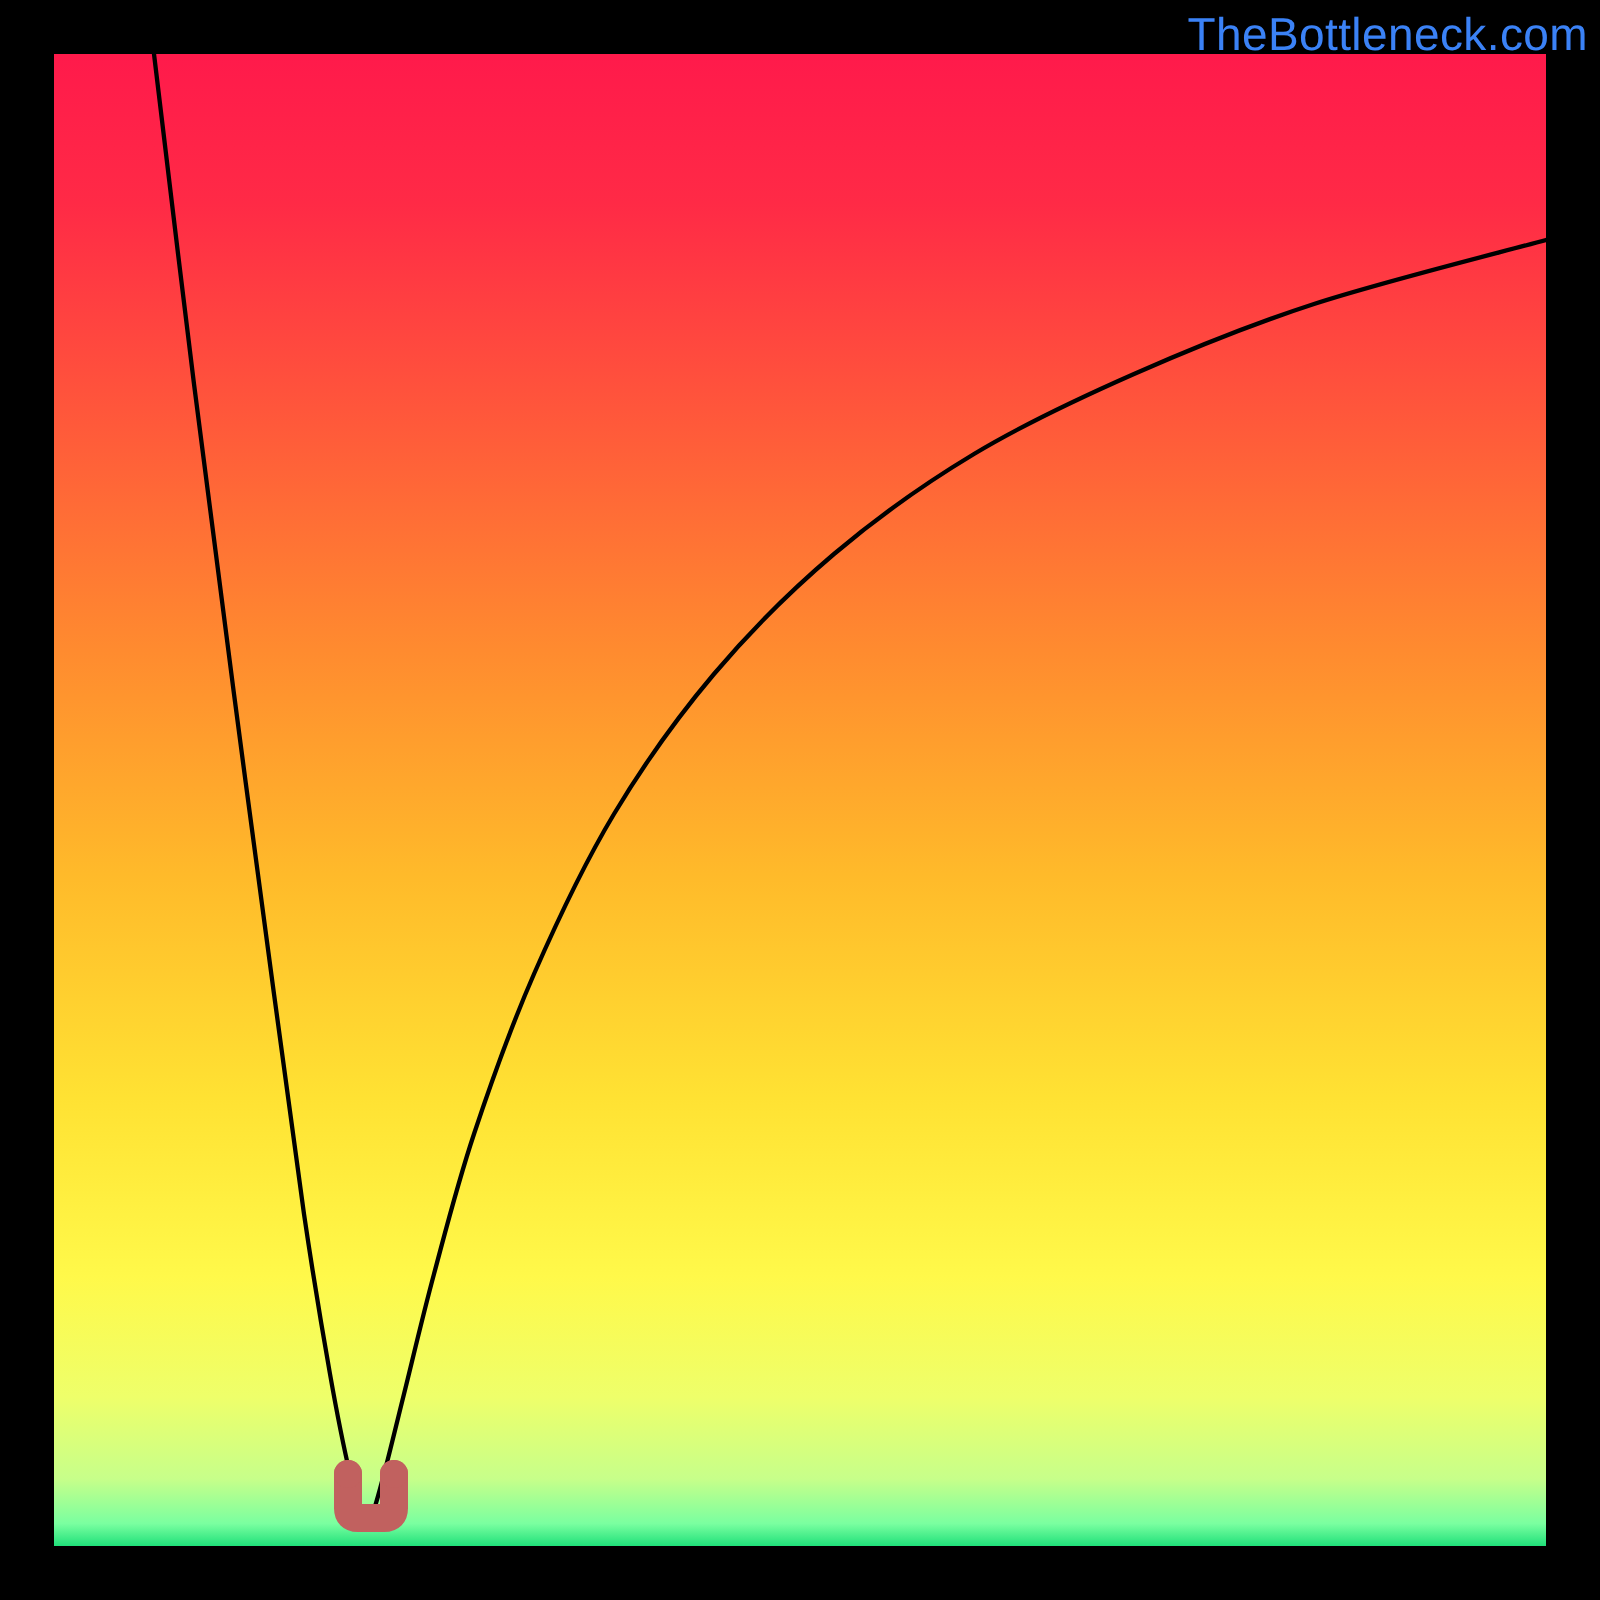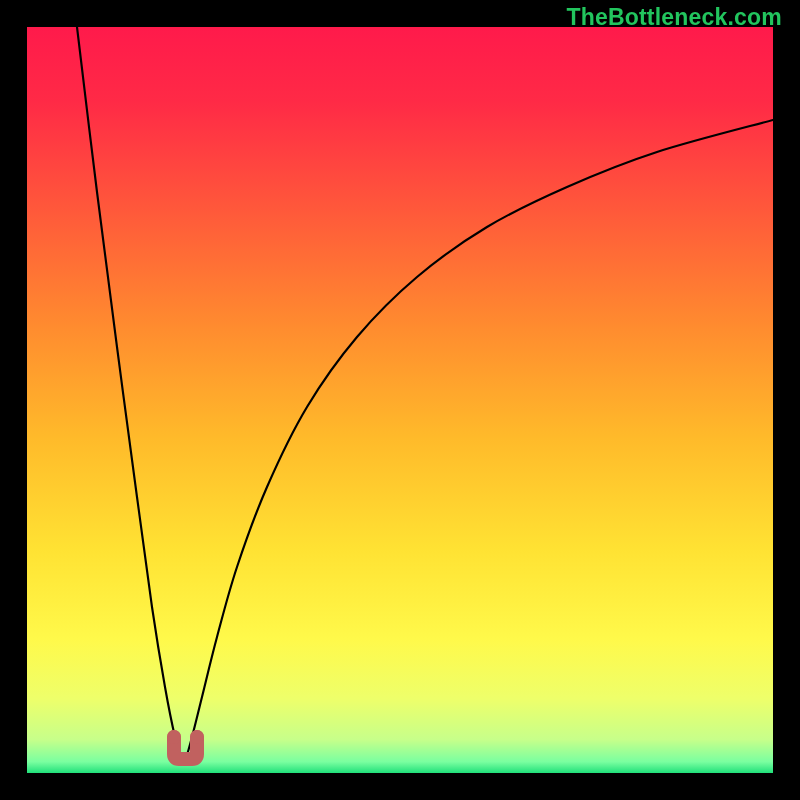--- a/index.html
+++ b/index.html
@@ -28,25 +28,25 @@
     overflow: hidden;
   }
   .plot-area svg {
     display: block;
     width: 746px;
     height: 746px;
   }
   .watermark {
     position: absolute;
     top: 4px;
-    right: 18px;
-    color: #22c55e;
+    right: 6px;
+    color: #3b82f6;
     font-size: 23px;
     letter-spacing: 0.2px;
-    font-weight: 700;
+    font-weight: 400;
     -webkit-font-smoothing: antialiased;
   }
 </style>
 </head>
 <body>
 
 <div class="frame">
 
   <div class="watermark">TheBottleneck.com</div>
 

